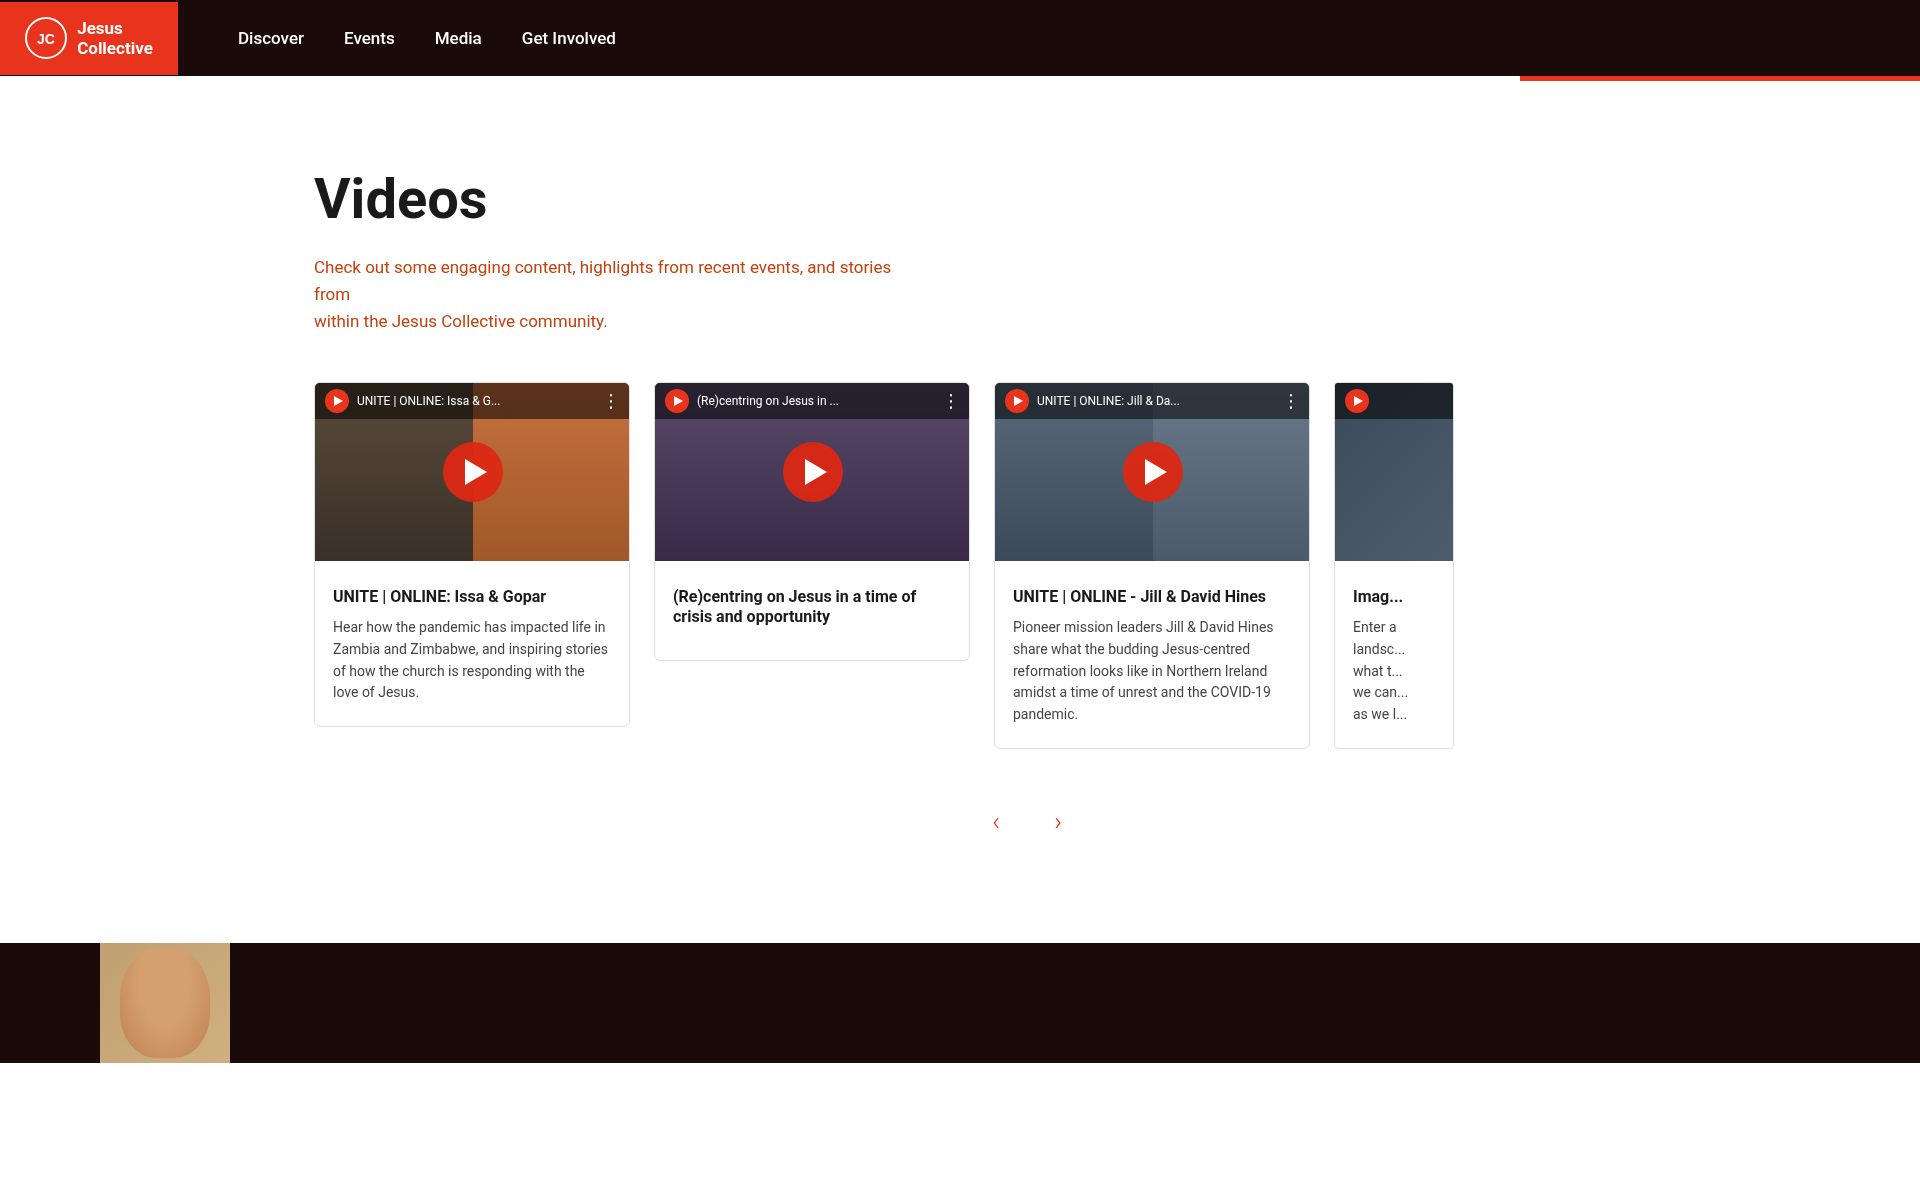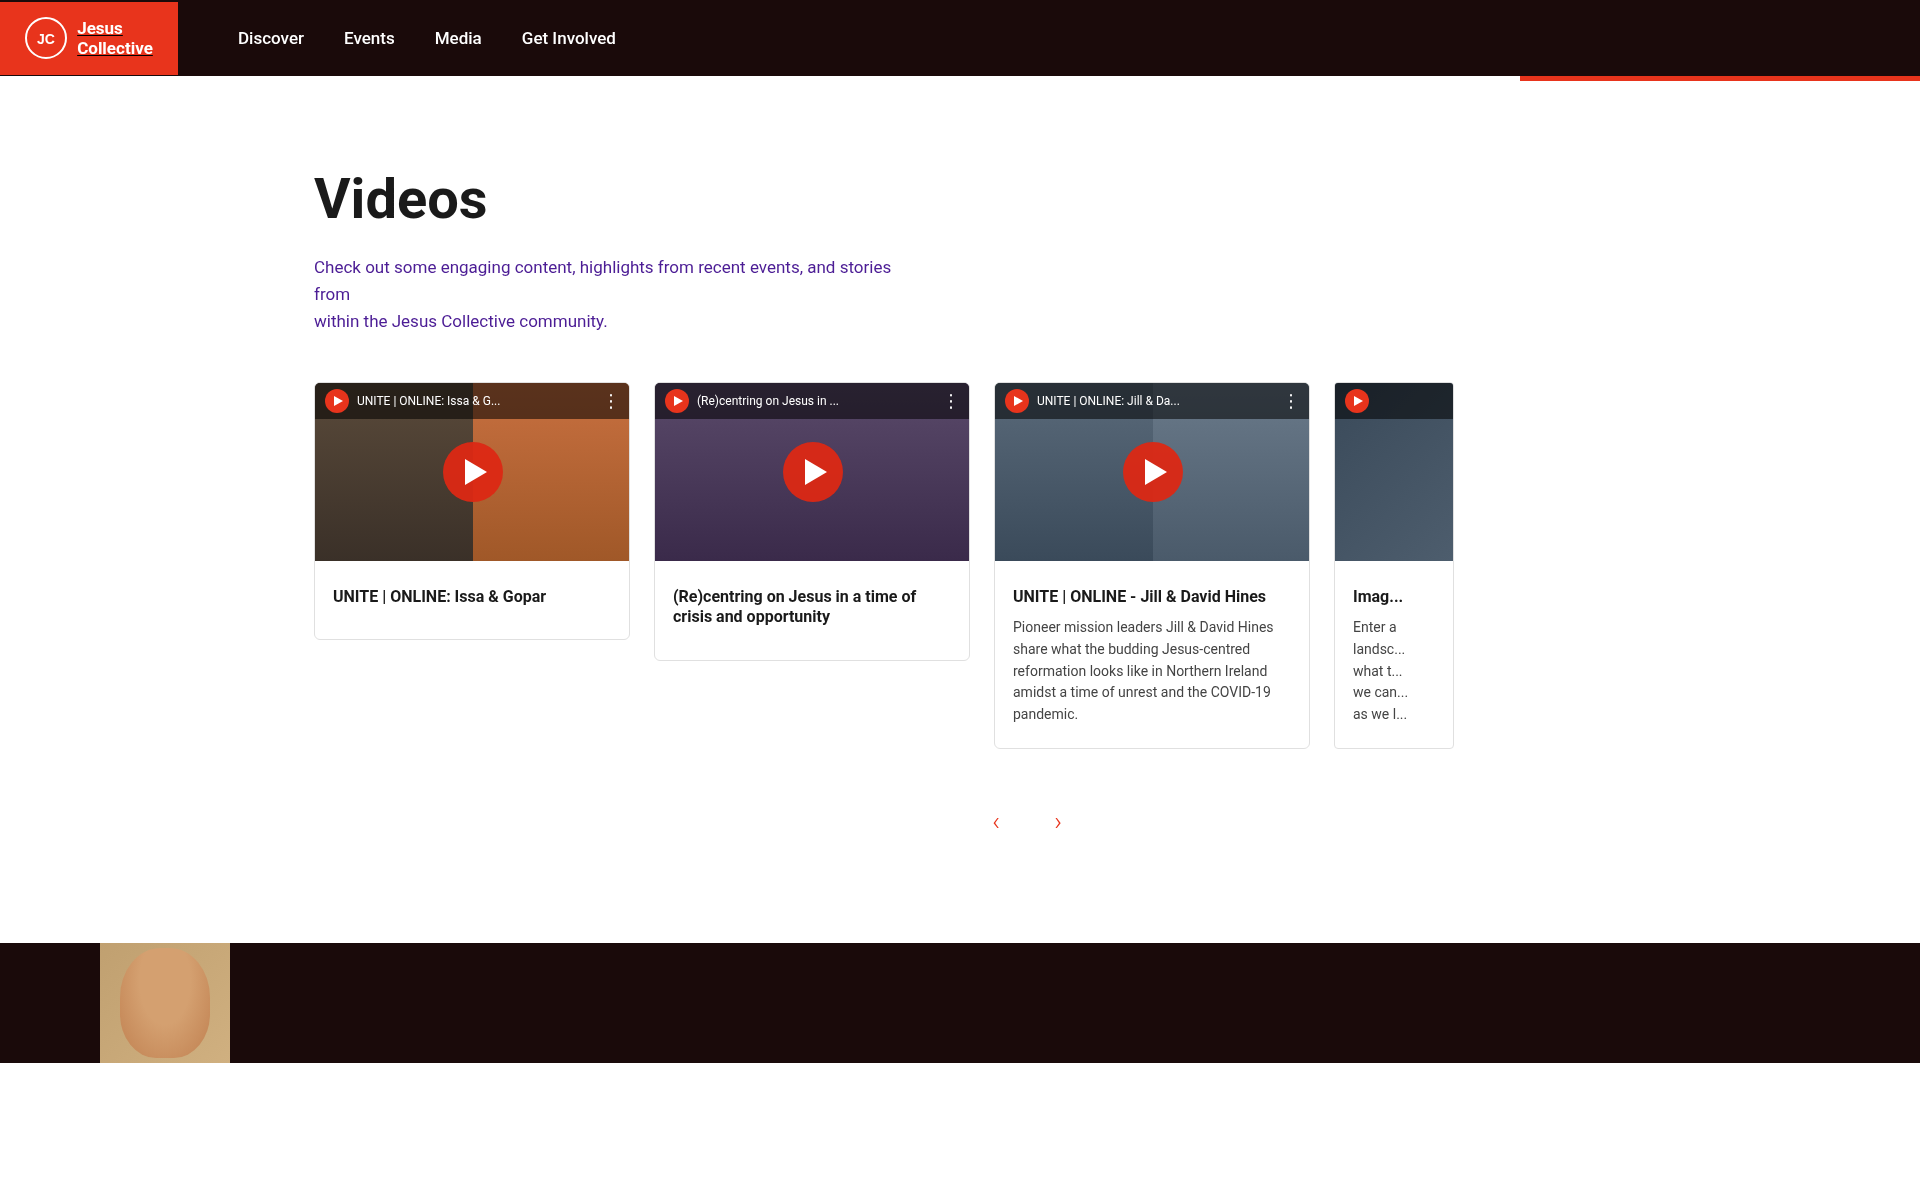--- a/index.html
+++ b/index.html
@@ -15,21 +15,20 @@
       position: relative;
     }
     .logo-area {
       background: #e8341c;
       width: 178px;
       height: 73px;
       display: flex;
       align-items: center;
       justify-content: center;
       flex-shrink: 0;
-      text-decoration: underline;
     }
     .logo-inner {
       display: flex;
       align-items: center;
       gap: 10px;
       color: #fff;
     }
     .logo-icon {
       width: 42px;
       height: 42px;
@@ -76,21 +75,21 @@
     }
 
     .section-title {
       font-size: 56px;
       font-weight: 700;
       color: #1a1a1a;
       margin-bottom: 22px;
     }
     .section-desc {
       font-size: 17px;
-      color: #4c1d95;
+      color: #c2410c;
       line-height: 1.6;
       max-width: 600px;
       margin-bottom: 46px;
     }
 
     
     .cards-row {
       display: flex;
       gap: 24px;
       align-items: flex-start;
@@ -327,20 +326,21 @@
         </div>
 
         <div class="thumb-people">
           <div class="person-left"></div>
           <div class="person-right"></div>
         </div>
         <div class="play-btn"></div>
       </div>
       <div class="card-body">
         <div class="card-title">UNITE | ONLINE: Issa &amp; Gopar</div>
+        <div class="card-desc">Hear how the pandemic has impacted life in Zambia and Zimbabwe, and inspiring stories of how the church is responding with the love of Jesus.</div>
       </div>
     </div>
 
     <div class="video-card">
       <div class="thumb thumb-2">
         <div class="yt-bar">
           <div class="yt-logo-small"></div>
           <span class="yt-title-text">(Re)centring on Jesus in ...</span>
           <span class="yt-dots">⋮</span>
         </div>

